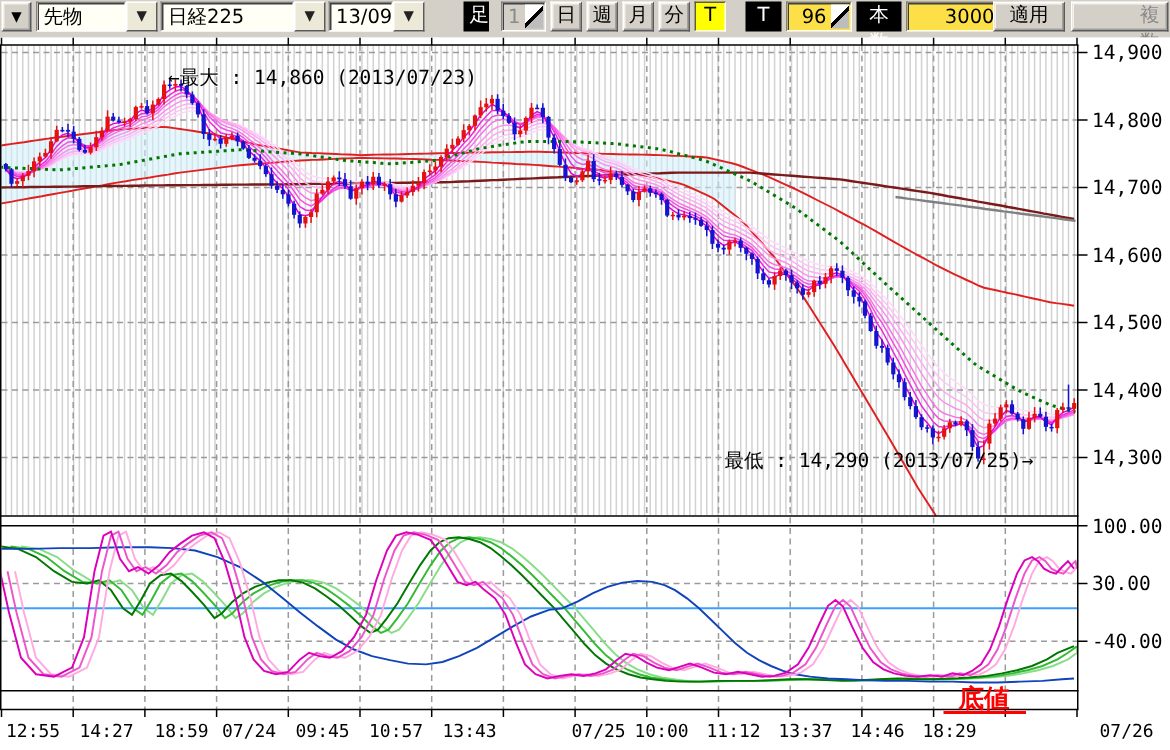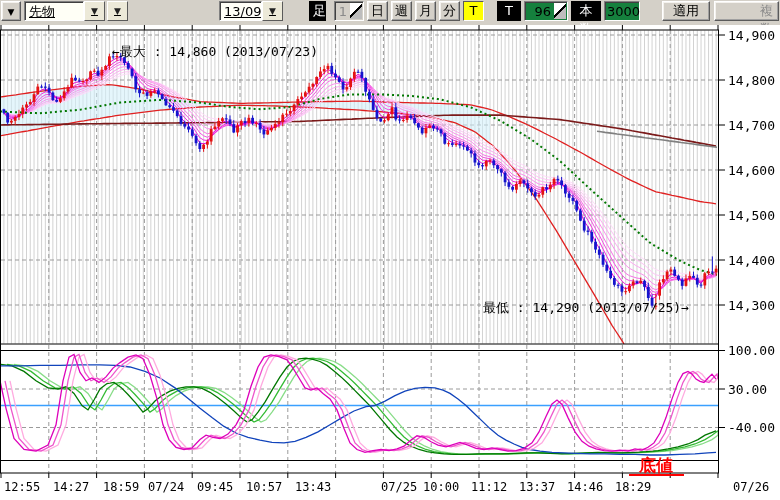--- a/index.html
+++ b/index.html
@@ -8,29 +8,29 @@
   #toolbar{position:absolute;left:0;top:0;width:780px;height:25px;
     background:#d4d0c8;border-bottom:1px solid #d4d0c8;}
   .tb{position:absolute;top:1px;height:20px;box-sizing:border-box;
     font-size:13px;line-height:18px;}
   .btn3d{background:#d4d0c8;border:1px solid;border-color:#ffffff #5a5a5a #5a5a5a #ffffff;
     box-shadow:inset -1px -1px 0 #a0a0a0, inset 1px 1px 0 #f4f2ee;
     text-align:center;color:#000;cursor:default;}
   .btn3d.pressed{background:#ffff00;border-color:#5a5a5a #ffffff #ffffff #5a5a5a;
     box-shadow:none;}
   .btn3d.disabled{color:#8a8a8a;}
-  .combo{display:flex;text-decoration:underline;}
+  .combo{display:flex;}
   .combo .field{background:#fffff6;border:1px solid;border-color:#808080 #ffffff #ffffff #808080;
     box-shadow:inset 1px 1px 0 #404040;flex:1;padding:1px 4px;white-space:nowrap;
     overflow:hidden;font-size:13px;}
   .combo .drop{width:19px;background:#ece9d8;border:1px solid;
     border-color:#ffffff #5a5a5a #5a5a5a #ffffff;text-align:center;font-size:9px;
     line-height:18px;color:#222;}
   .blklbl{background:#000;color:#fff;text-align:center;padding:1px 4px;}
-  .spin{display:flex;background:#15803d;border:1px solid;border-color:#808080 #fff #fff #808080;
+  .spin{display:flex;background:#fde047;border:1px solid;border-color:#808080 #fff #fff #808080;
     box-shadow:inset 1px 1px 0 #404040;}
   .spin .val{flex:1;text-align:right;padding:1px 2px;font-size:13px;}
   .spin.disabled{background:#d4d0c8;}
   .spin.disabled .val{color:#8a8a8a;}
   .spinicon{width:12px;height:16px;margin:1px;
     background:linear-gradient(135deg,#ffffff 46%,#000 46%,#000 56%,#bdbdbd 56%);}
   
   #chartwrap{position:absolute;left:0;top:25px;width:780px;height:475px;background:#fff;}
   svg text{font-family:"DejaVu Sans Mono","DejaVu Sans",monospace;}
 </style>
@@ -41,20 +41,21 @@
   <div class="tb btn3d" style="left:1px;width:20px;">
     <span style="font-size:9px;">▼</span>
   </div>
 
   <div class="tb combo" style="left:24px;width:81px;">
     <div class="field">先物</div>
     <div class="drop">▼</div>
   </div>
 
   <div class="tb combo" style="left:107px;width:110px;">
+    <div class="field">日経225</div>
     <div class="drop">▼</div>
   </div>
 
   <div class="tb combo" style="left:219px;width:64px;">
     <div class="field">13/09</div>
     <div class="drop">▼</div>
   </div>
 
   <div class="tb blklbl" style="left:309px;width:17px;">足</div>
 
@@ -69,21 +70,21 @@
   <div class="tb btn3d" style="left:439px;width:21px;">分</div>
   <div class="tb btn3d pressed" style="left:463px;width:21px;">T</div>
 
   <div class="tb blklbl" style="left:497px;width:24px;">T</div>
   <div class="tb spin" style="left:524px;width:44px;">
     <div class="val">96</div>
     <div class="spinicon"></div>
   </div>
 
   <div class="tb blklbl" style="left:571px;width:30px;">本数</div>
-  <div class="tb spin" style="left:604px;width:36px;">
+  <div class="tb spin" style="left:604px;width:76px;">
     <div class="val">3000</div>
     <div class="spinicon"></div>
   </div>
 
   <div class="tb btn3d" style="left:662px;width:48px;text-align:center;">適用</div>
 
   <div class="tb btn3d disabled" style="left:714px;width:65px;padding-left:40px;">複数銘柄</div>
 </div>
 
 <div id="chartwrap">

